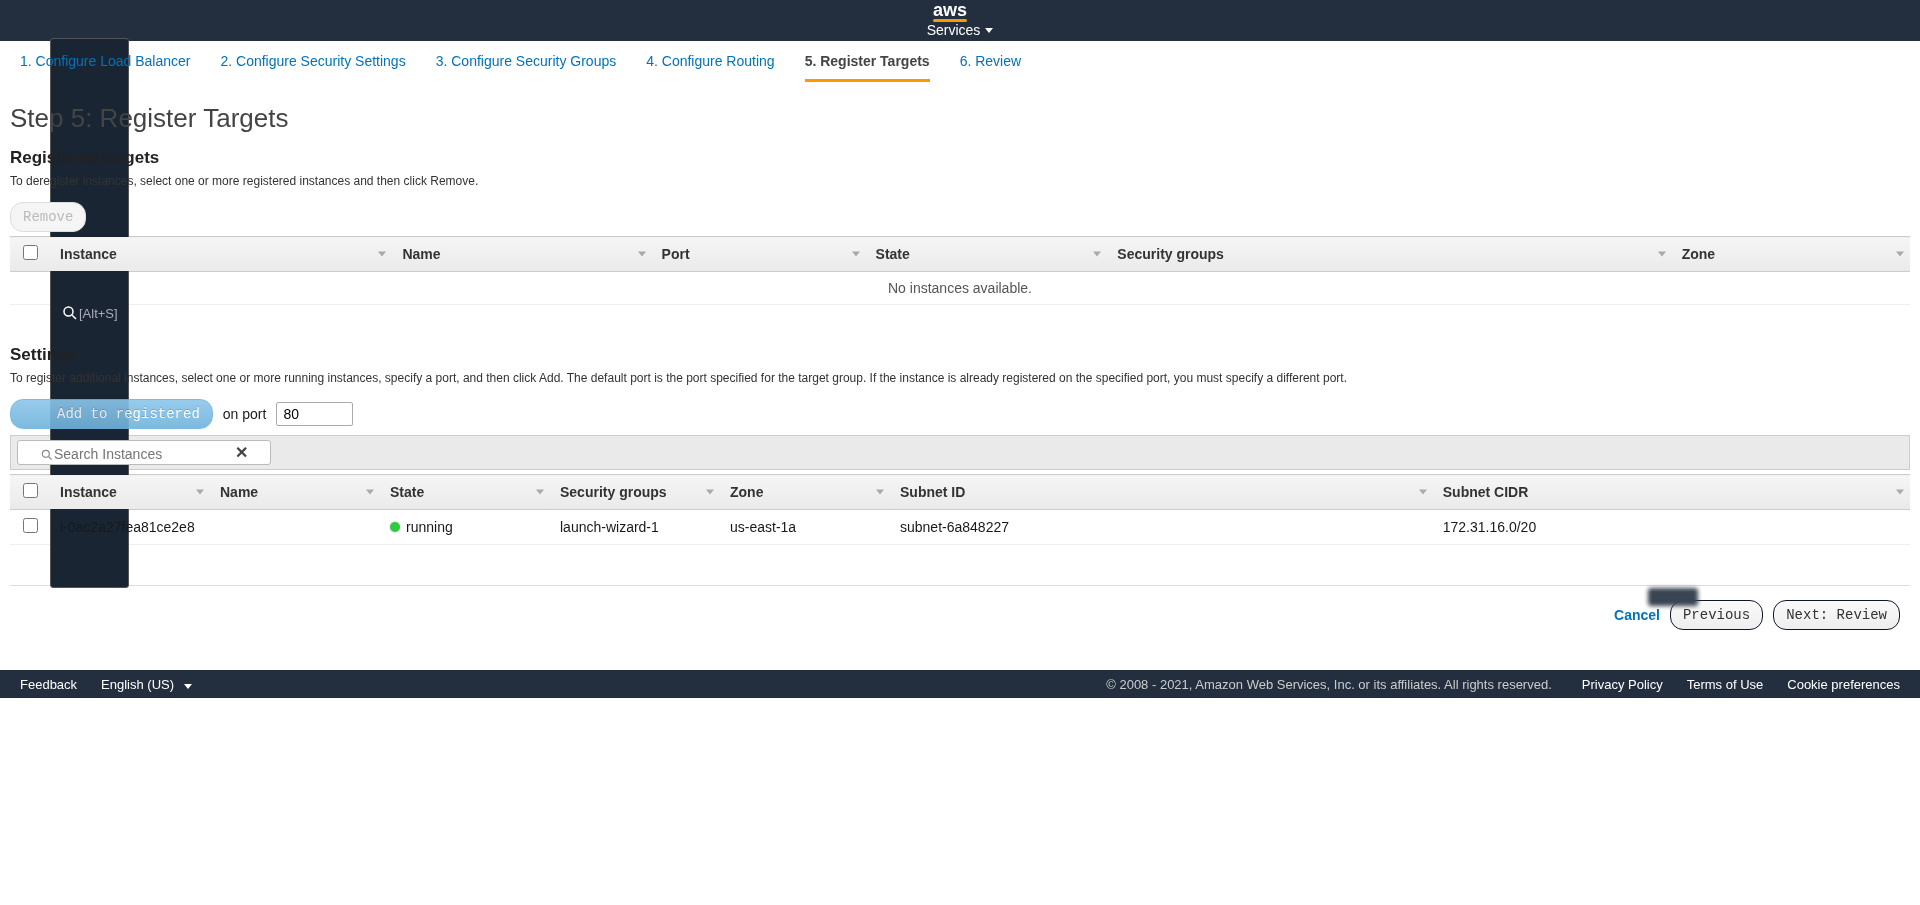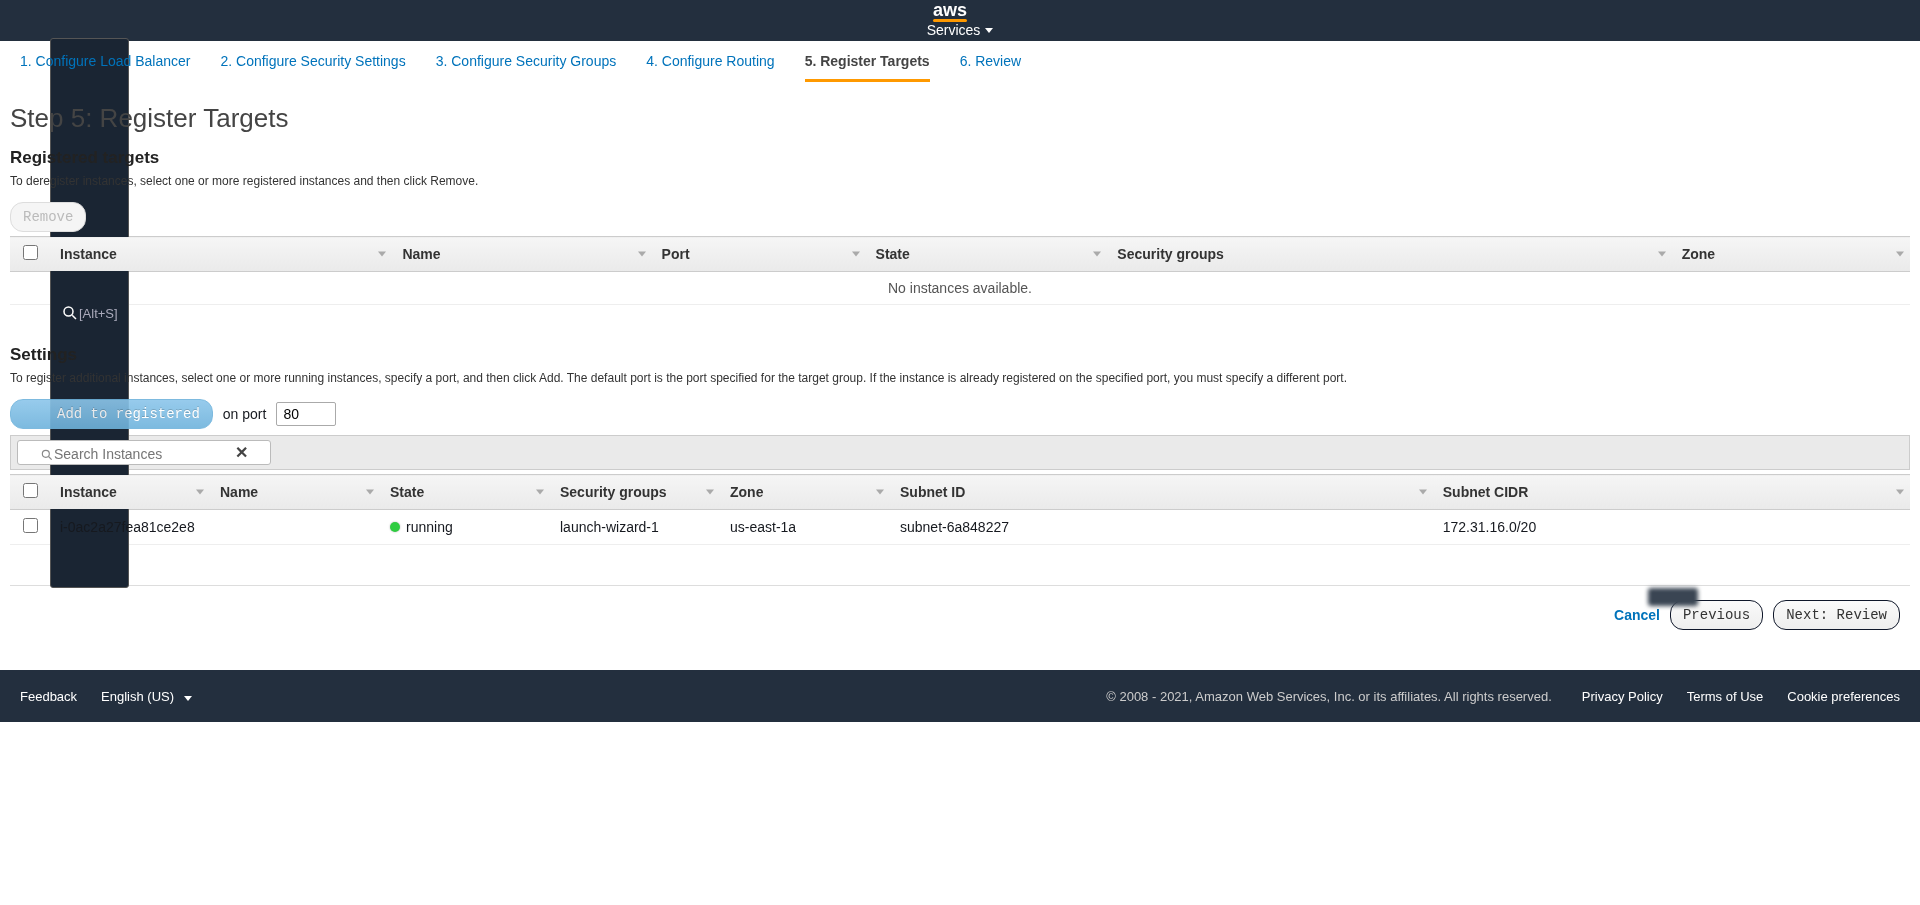--- a/index.html
+++ b/index.html
@@ -43,34 +43,34 @@
 .tbl thead th .sort-caret { position:absolute; right:6px; top:50%; transform:translateY(-50%); width:0; height:0; border-left:4px solid transparent; border-right:4px solid transparent; border-top:5px solid #aaa; }
 .tbl tbody td { padding: 8px 10px; border-bottom:1px solid #eee; font-size:14px; }
 .tbl .checkbox-cell { width:40px; text-align:center; }
 .tbl input[type=checkbox] { width:15px; height:15px; }
 .empty-row td { text-align:center; color:#555; padding:16px; border-bottom:none; }
 
 .state-dot { width:10px; height:10px; border-radius:50%; background:#2ecc40; display:inline-block; margin-right:6px; box-shadow:0 0 2px rgba(0,0,0,0.3); }
 
 
 .add-row { display:flex; align-items:center; gap:10px; margin:6px 0 6px; }
-.port-input { width:60px; padding:3px 6px; border:1px solid #aaa; border-radius:2px; font-size:14px; }
+.port-input { width:77px; padding:3px 6px; border:1px solid #aaa; border-radius:2px; font-size:14px; }
 
 
 .search-bar { background:#eaeaea; border:1px solid #ccc; padding:4px 6px; display:flex; align-items:center; }
 .search-instances { flex:0 0 250px; display:flex; align-items:flex-end; background:#fff; border:1px solid #bbb; border-radius:3px; padding:2px 22px; }
 .search-instances input { border:none; outline:none; flex:1; font-size:14px; color:#888; }
 .search-instances .x { font-weight:bold; color:#444; cursor:pointer; font-size:16px; }
 
 
 .hr { border:none; border-top:1px solid #ddd; margin:40px 0 14px; }
 .footer-actions { display:flex; justify-content:flex-end; gap:10px; padding:0 10px 20px; }
 
 
-.bottom-bar { background:#232f3e; color:#fff; height:52px; display:flex; align-items:center; padding:0 20px; font-size:13px; }
+.bottom-bar { background:#232f3e; color:#fff; height:28px; display:flex; align-items:center; padding:0 20px; font-size:13px; }
 .bottom-bar .left { display:flex; gap:24px; align-items:center; }
 .bottom-bar .center { margin-left:auto; color:#ccc; }
 .bottom-bar .right { margin-left:30px; display:flex; gap:24px; }
 .bottom-bar a { color:#fff; text-decoration:none; cursor:pointer; }
 
 svg.icon { width:18px; height:18px; stroke:#fff; fill:none; stroke-width:2; }
 </style>
 </head>
 <body>
 

